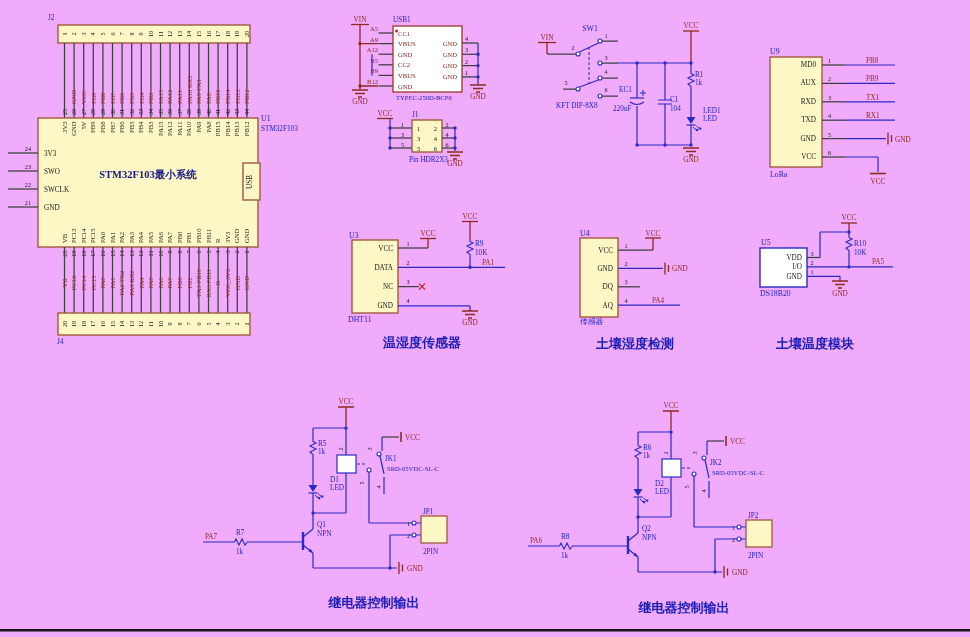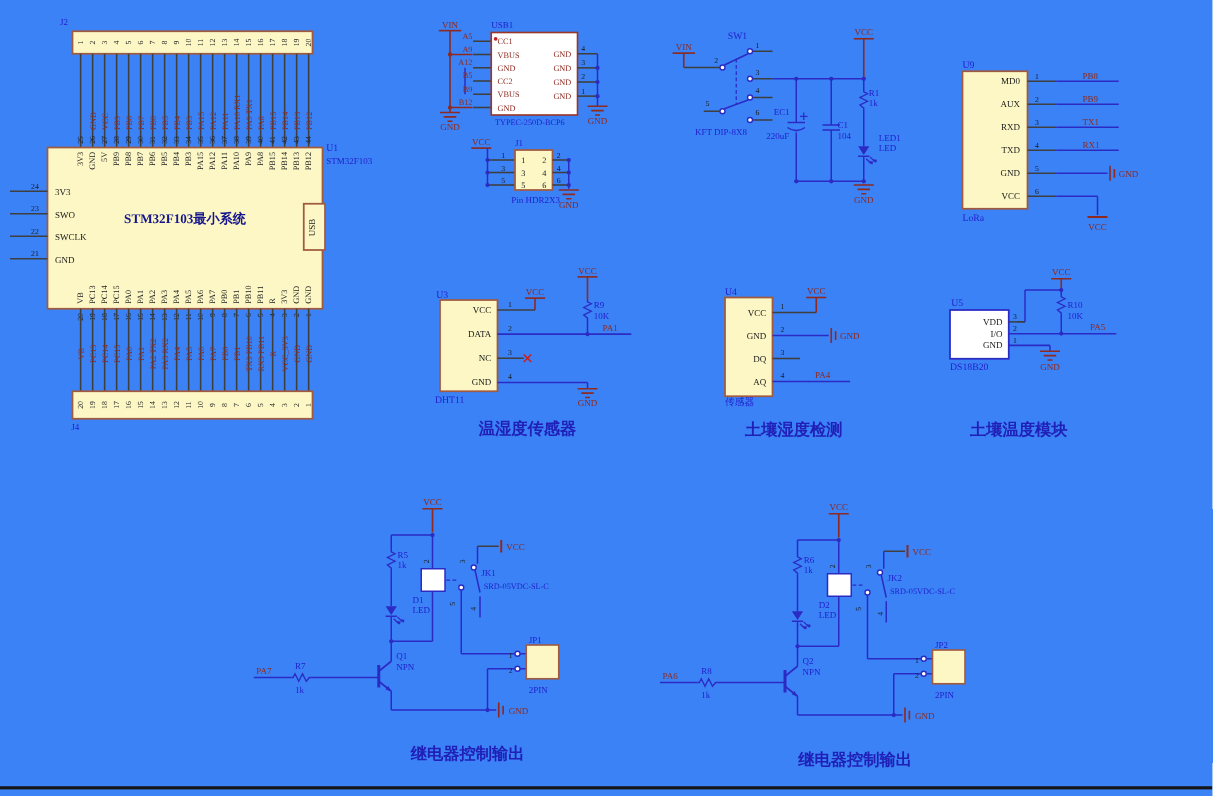--- a/index.html
+++ b/index.html
@@ -1,16 +1,16 @@
 <!DOCTYPE html>
 <html><head>
 <meta charset="utf-8">
 <style>
   html,body{margin:0;padding:0;background:#fff;}
-  #sheet{width:970px;height:637px;position:relative;background:#3b82f6;font-family:"Liberation Serif","DejaVu Serif",serif;}
+  #sheet{width:970px;height:637px;position:relative;background:#f0abfc;font-family:"Liberation Serif","DejaVu Serif",serif;}
   svg text{font-family:"Liberation Serif","DejaVu Serif",serif;}
   .s6{font-size:6.2px}.s65{font-size:6.6px}.s7{font-size:7.2px}.s75{font-size:7.8px}
   .s10{font-size:10.5px;font-weight:bold}.title{font-size:13px;font-weight:bold;fill:#2020B8}
   .red{fill:#8E2A20}.blk{fill:#1c1c1c}.blue{fill:#2222CC}.navy{fill:#14148C}
   .mid{text-anchor:middle}.end{text-anchor:end}
   .wgray{stroke:#3f3f3f;stroke-width:1.25;fill:none}
   .wblue{stroke:#2B2BC4;stroke-width:1.2;fill:none}
   .wred{stroke:#8E2A20;stroke-width:1.3;fill:none}
   .wdash{stroke:#2B2BC4;stroke-width:1;stroke-dasharray:3,2;fill:none}
   .box{fill:#FCF7C5;stroke:#A05A40;stroke-width:1.4}

